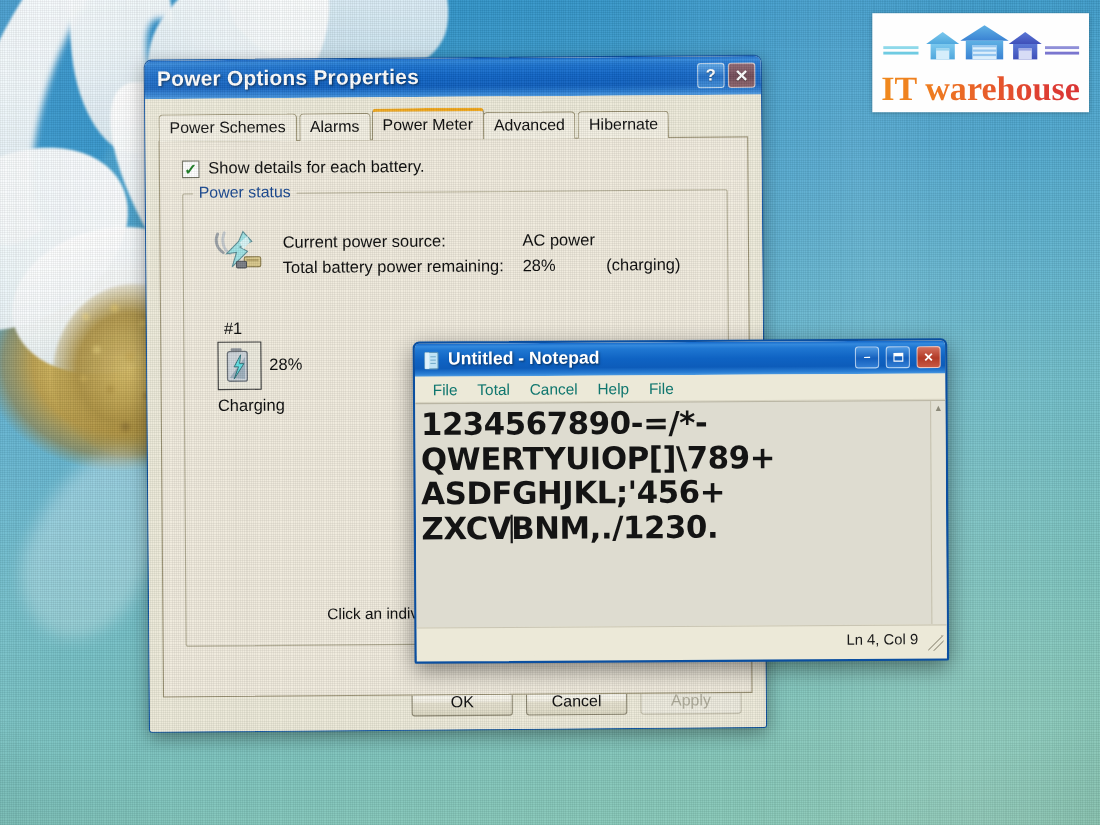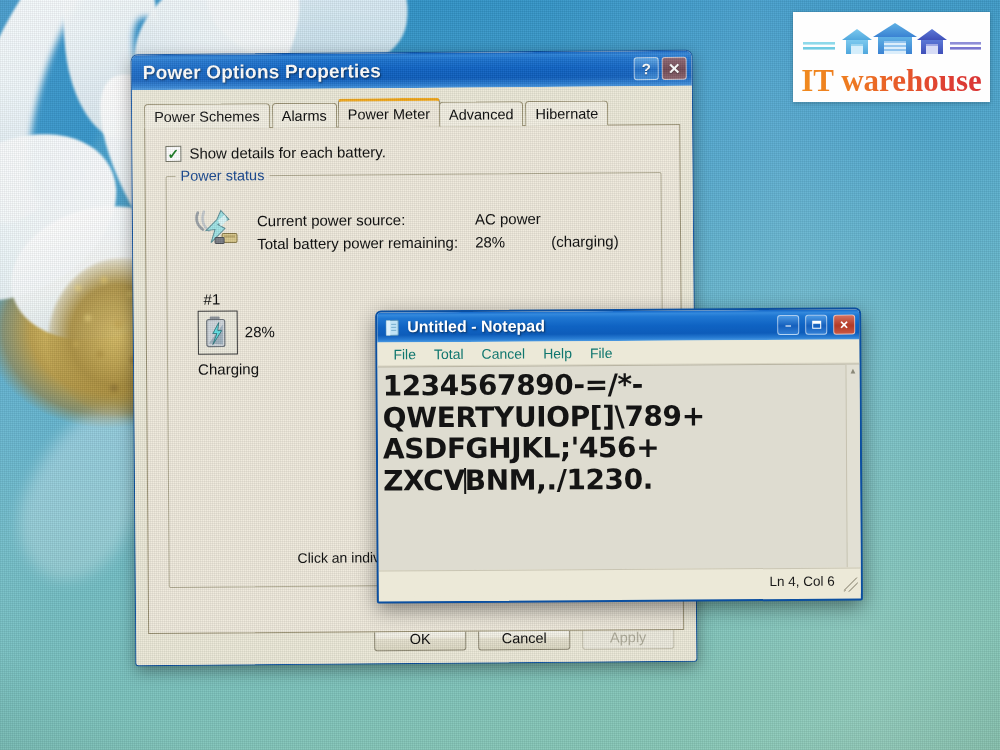--- a/index.html
+++ b/index.html
@@ -479,21 +479,21 @@
       <div class="np-line">1234567890-=/*-</div>
       <div class="np-line">QWERTYUIOP[]\789+</div>
       <div class="np-line">ASDFGHJKL;'456+</div>
       <div class="np-line"><span>ZXCV</span><span class="np-caret"></span><span>BNM,./1230.</span></div>
       <div class="np-scrollbar">
         <div class="np-scroll-arrow">▲</div>
       </div>
     </div>
 
     <div class="np-statusbar">
-      <span>Ln 4, Col 6</span>
+      <span>Ln 4, Col 9</span>
       <span class="np-grip"></span>
     </div>
   </div>
 
   <div id="logo">
     <svg class="logo-houses" viewBox="0 0 182 44">
       <defs>
         <linearGradient id="hA" x1="0" y1="0" x2="0" y2="1">
           <stop offset="0" stop-color="#7cc9ee"></stop>
             <stop offset="1" stop-color="#4fa7dd"></stop>

